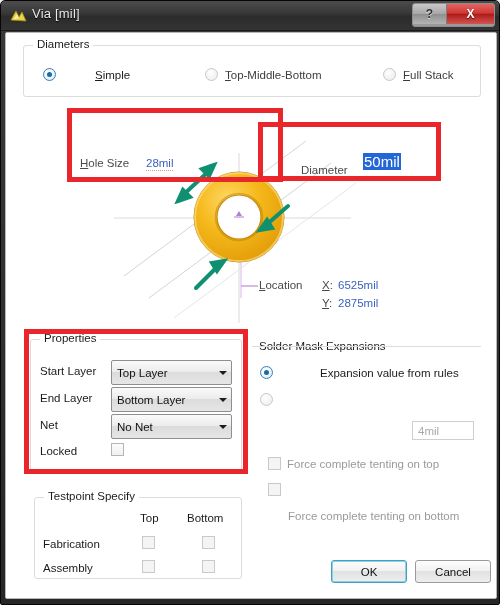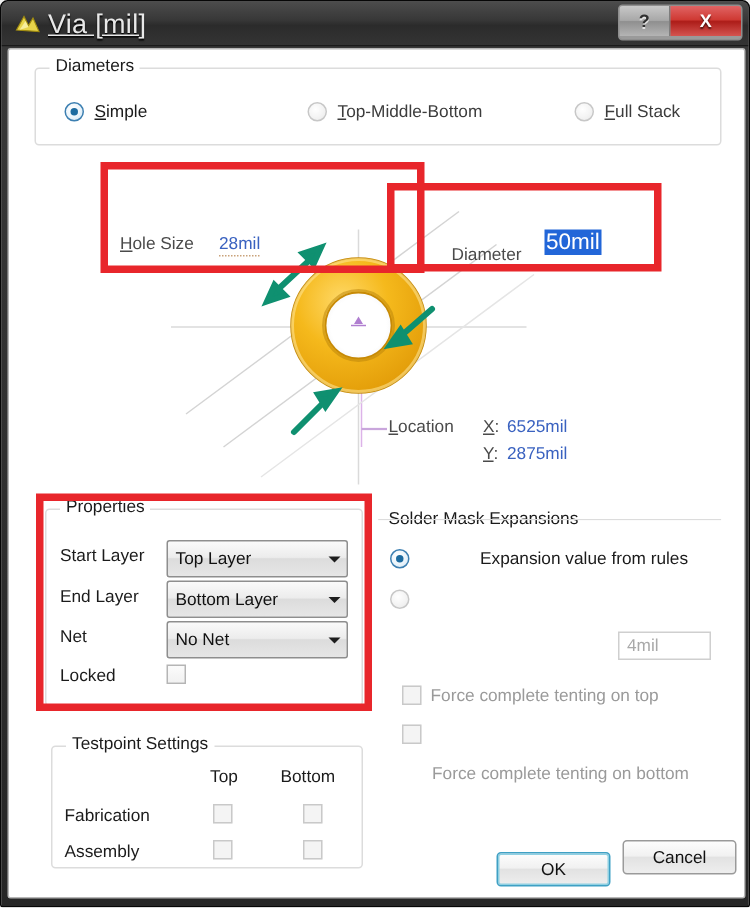--- a/index.html
+++ b/index.html
@@ -41,26 +41,25 @@
     border-bottom: 1px solid #1a1a1a;
   }
   .title-icon {
     position: absolute;
     left: 9px; top: 7px;
     width: 17px; height: 17px;
   }
   .title-text {
     position: absolute;
     left: 31px; top: 5px;
-    font-size: 18px;
+    font-size: 13px;
     color: #e8e8e8;
     letter-spacing: 0.2px;
     text-shadow: 0 1px 1px #000;
     white-space: nowrap;
-    text-decoration: underline;
   }
   .caption-buttons {
     position: absolute;
     right: 4px; top: 2px;
     display: flex;
     height: 22px;
     border: 1px solid #8e8e8e;
     border-radius: 3px;
     overflow: hidden;
     background: #9a9a9a;
@@ -258,21 +257,20 @@
     display: flex;
     align-items: center;
     justify-content: center;
     font-size: 11.5px;
     color: #111;
     cursor: default;
   }
   .btn.focus {
     border-color: #3fa0c4;
     box-shadow: 0 0 0 1px #8fd0e2 inset;
-    margin-top: 8px;
   }
 
   
   .preview {
     position: absolute;
     left: 0; top: 0;
     width: 492px;
     height: 567px;
     pointer-events: none;
   }
@@ -308,21 +306,21 @@
         <div class="cap-btn cap-help">?</div>
         <div class="cap-btn cap-close">X</div>
       </div>
     </div>
 
     <div class="client">
 
       <div class="group" style="left:17px; top:12px; width:458px; height:52px;">
         <div class="group-title">Diameters</div>
 
-        <div class="radio" style="left:19px; top:22px;">
+        <div class="radio" style="left:19px; top:22px;gap:32px;">
           <span class="radio-dot on"></span>
           <span class="radio-label"><span class="ul">S</span><span></span>imple</span>
         </div>
 
         <div class="radio" style="left:181px; top:22px;">
           <span class="radio-dot dim"></span>
           <span class="radio-label dim"><span class="ul">T</span>op-Middle-Bottom</span>
         </div>
 
         <div class="radio" style="left:359px; top:22px;">
@@ -435,21 +433,21 @@
         <span>4mil</span>
       </div>
 
       <div class="checkbox disabled" style="left:262px; top:424px;"></div>
       <div class="lbl dis" style="left:281px; top:425px;">Force complete tenting on top</div>
 
       <div class="checkbox disabled" style="left:262px; top:450px;"></div>
       <div class="lbl dis" style="left:282px; top:451px;margin-top:26px;">Force complete tenting on bottom</div>
 
       <div class="group" style="left:28px; top:464px; width:208px; height:82px;">
-        <div class="group-title">Testpoint Settings</div>
+        <div class="group-title">Testpoint Specify</div>
       </div>
 
       <div class="lbl" style="left:134px; top:479px;">Top</div>
       <div class="lbl" style="left:181px; top:479px;">Bottom</div>
 
       <div class="lbl" style="left:37px; top:505px;">Fabrication</div>
       <div class="checkbox disabled" style="left:136px; top:503px;"></div>
       <div class="checkbox disabled" style="left:196px; top:503px;"></div>
 
       <div class="lbl" style="left:37px; top:529px;">Assembly</div>

